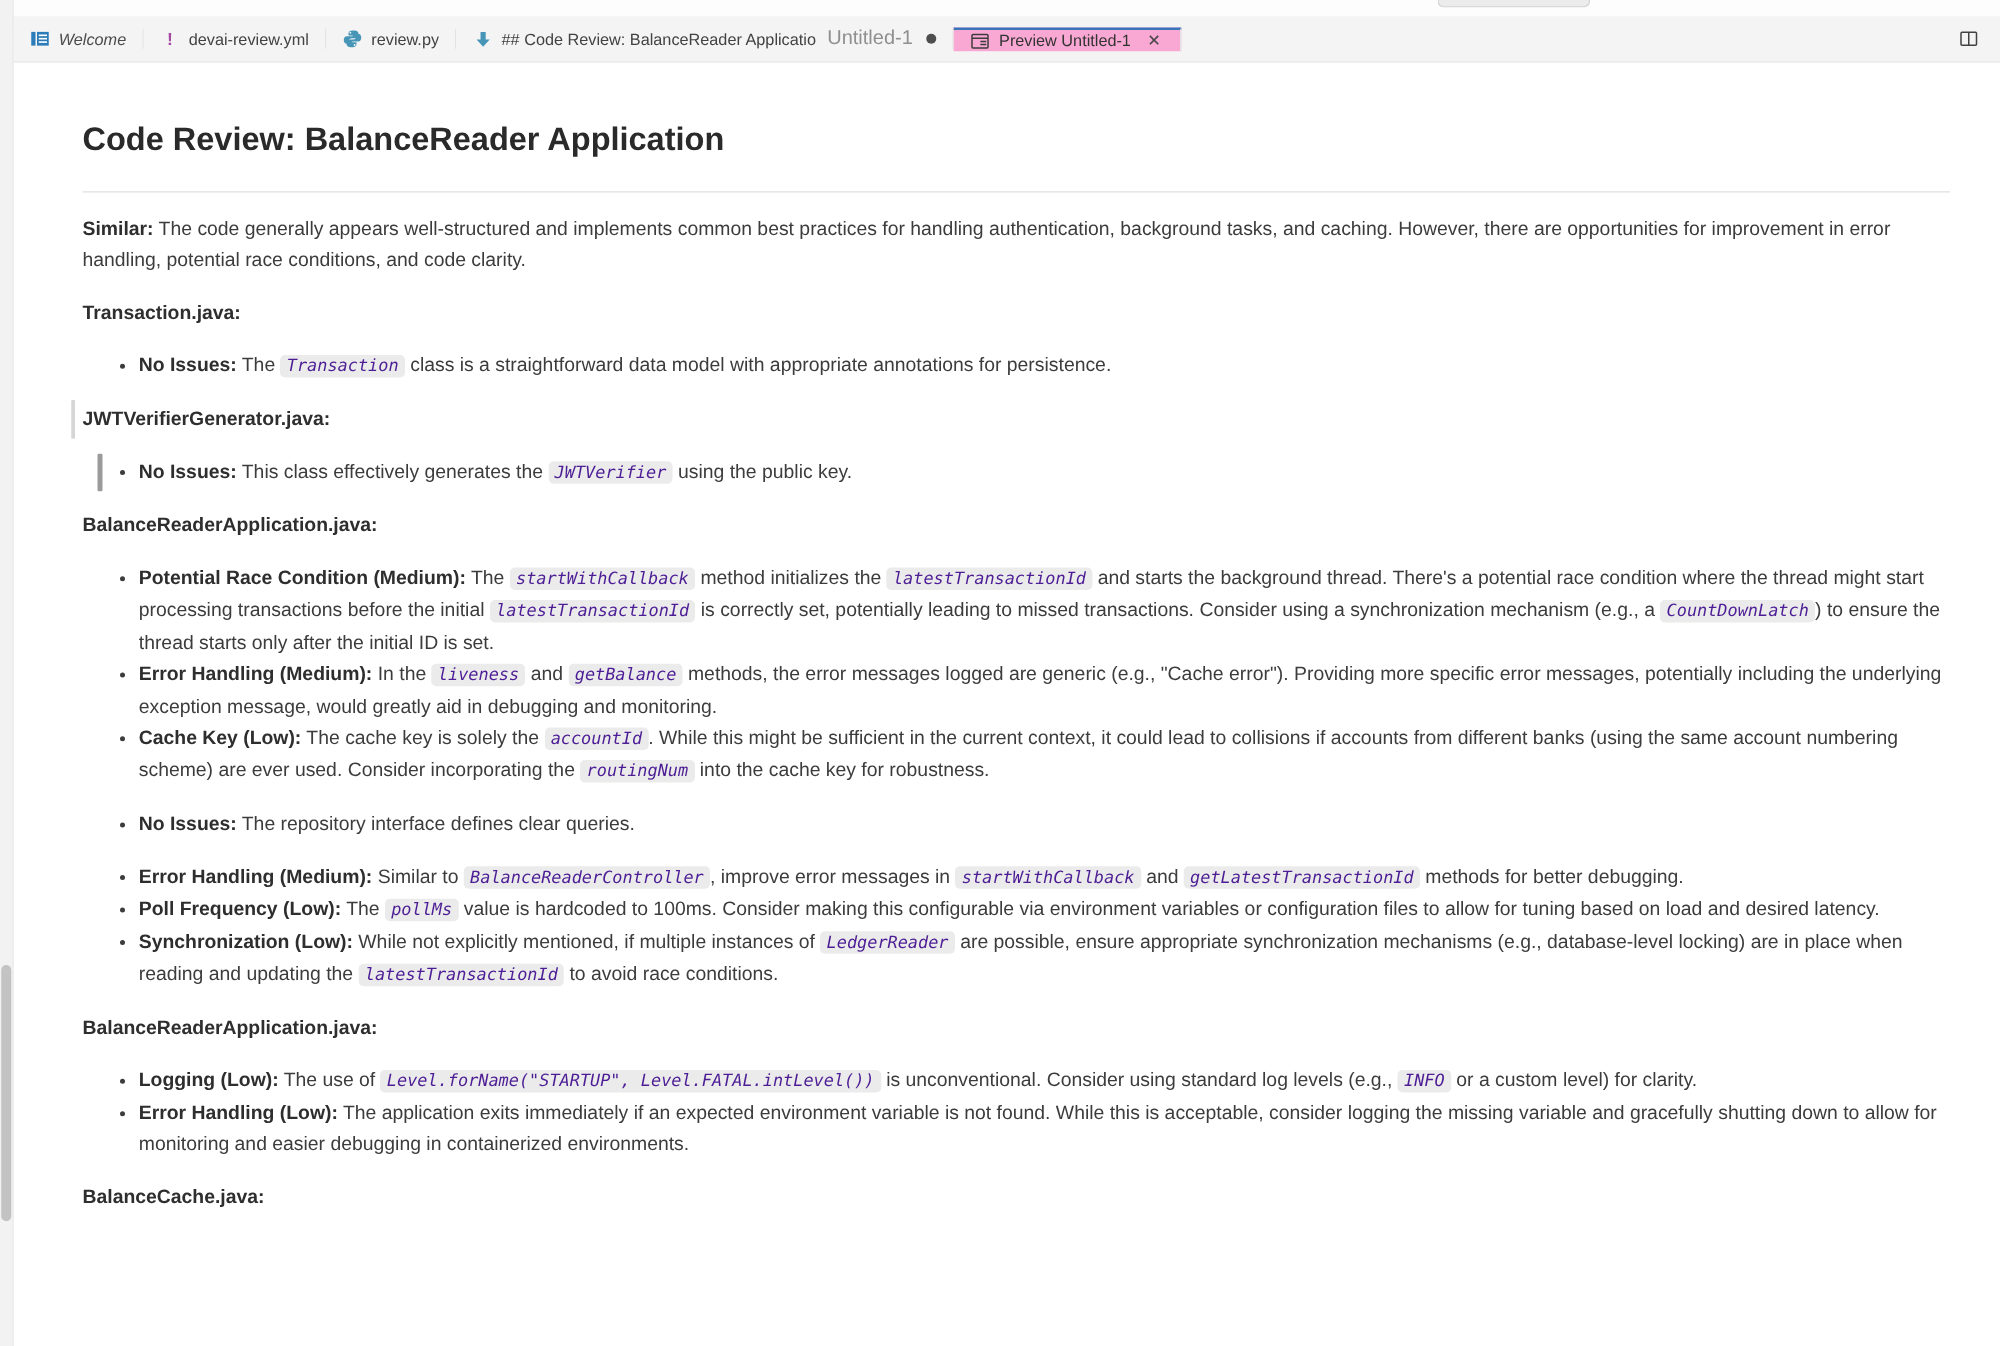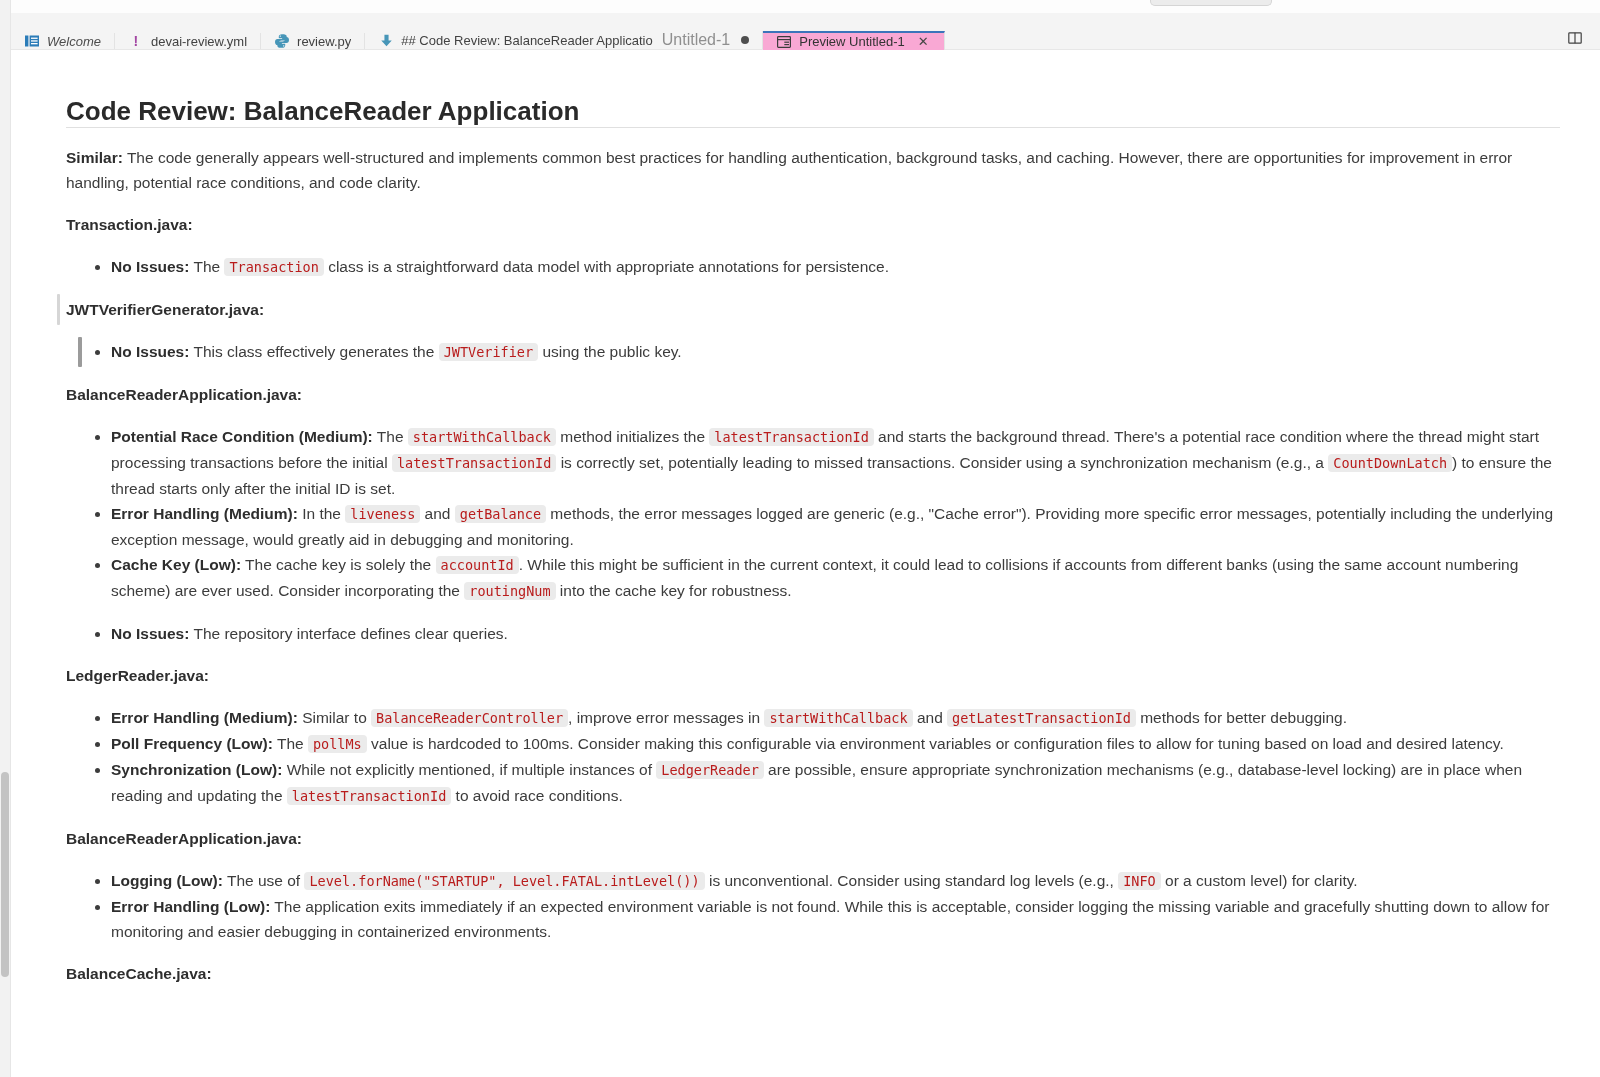--- a/index.html
+++ b/index.html
@@ -23,21 +23,21 @@
   .left-strip{flex:none;width:11px;background:#f2f2f2;border-right:1px solid #e6e6e6;position:relative;}
   .scroll-thumb{position:absolute;left:1px;top:772px;width:8px;height:205px;background:#c3c3c3;border-radius:4px;}
 
   .main{flex:1;display:flex;flex-direction:column;position:relative;min-width:0;}
 
   
   .command-fragment{position:absolute;top:0;left:1139px;width:122px;height:6px;background:#ececec;border:1px solid #d5d5d5;border-top:none;border-radius:0 0 5px 5px;z-index:5;}
 
   .top-strip{height:13px;background:#fdfdfd;}
 
-  .tab-row{height:37px;display:flex;align-items:flex-end;background:#f4f4f4;border-bottom:1px solid #e7e7e7;position:relative;}
+  .tab-row{height:37px;display:flex;align-items:center;background:#f4f4f4;border-bottom:1px solid #e7e7e7;position:relative;}
   .tab{
     display:flex;align-items:center;gap:7px;padding:0 13px;
     background:#f4f4f4;border-right:1px solid #e3e3e3;cursor:pointer;
     font-size:13px;color:#424242;white-space:nowrap;position:relative;
   }
   .tab.active{background:#f9a8d4;border-top:2px solid var(--accent);margin-bottom:-1px;z-index:2;color:#333;}
   .tab-icon{width:16px;height:16px;display:inline-flex;align-items:center;justify-content:center;flex:none;}
   .tab-icon svg{display:block;}
   .yaml-glyph{color:var(--yaml-purple);font-weight:700;font-size:14px;line-height:1;}
   .tab-label{overflow:hidden;text-overflow:clip;}
@@ -46,27 +46,27 @@
   .tab-desc{color:#8f8f8f;font-size:16px;margin-left:2px;}
   .tab-dot{width:8px;height:8px;border-radius:50%;background:#4e4e4e;margin-left:4px;flex:none;}
   .tab-close{margin-left:4px;font-size:13px;color:#474747;line-height:1;padding:2px;border-radius:3px;}
   .tab-actions{margin-left:auto;display:flex;align-items:center;padding-right:14px;}
   .action-btn{width:22px;height:22px;display:flex;align-items:center;justify-content:center;border-radius:4px;cursor:pointer;}
 
   
   .content{flex:1;background:#fff;padding:0 40px 30px 55px;overflow:hidden;}
   .md-title{
     font-size:26px;line-height:30px;font-weight:700;color:#2a2a2a;
-    margin:46px 0 0 0;padding-bottom:1px;border-bottom:1px solid #e0e0e0;
+    margin:46px 0 0 0;padding-bottom:27px;border-bottom:1px solid #e0e0e0;
   }
   .content p{margin:17px 0;font-size:15.5px;line-height:25px;}
   .content strong{font-weight:700;color:var(--bold);}
   .content code{
-    font-family:"DejaVu Sans Mono",monospace;font-size:13.5px;color:#b91c1c;
-    background:var(--chip-bg);border-radius:4px;padding:1px 5px;
+    font-family:"DejaVu Sans Mono",monospace;font-size:13.5px;color:#4c1d95;
+    background:var(--chip-bg);border-radius:4px;padding:1px 5px;font-style:italic;
   }
   .section-heading{font-weight:700;color:var(--bold);position:relative;}
   .content ul{margin:17px 0;padding-left:45px;}
   .content li{font-size:15.5px;line-height:25px;position:relative;}
   .line-bar{position:absolute;background:#d6d6d6;width:3px;top:-3px;bottom:-3px;left:-9px;border-radius:1px;}
   .line-bar.dark{background:#9b9b9b;width:4px;left:-33px;top:-2px;bottom:-2px;}
 </style>
 </head>
 <body>
 
@@ -152,21 +152,20 @@
           </ul>
           <p class="section-heading"><strong>BalanceReaderApplication.java:</strong></p>
           <ul>
             <li><strong>Potential Race Condition (Medium):</strong><span> The </span><code>startWithCallback</code><span> method initializes the </span><code>latestTransactionId</code><span> and starts the background thread. There's a potential race condition where the thread might start processing transactions before the initial </span><code>latestTransactionId</code><span> is correctly set, potentially leading to missed transactions. Consider using a synchronization mechanism (e.g., a </span><code>CountDownLatch</code><span>) to ensure the thread starts only after the initial ID is set.</span></li>
             <li><strong>Error Handling (Medium):</strong><span> In the </span><code>liveness</code><span> and </span><code>getBalance</code><span> methods, the error messages logged are generic (e.g., "Cache error"). Providing more specific error messages, potentially including the underlying exception message, would greatly aid in debugging and monitoring.</span></li>
             <li><strong>Cache Key (Low):</strong><span> The cache key is solely the </span><code>accountId</code><span>. While this might be sufficient in the current context, it could lead to collisions if accounts from different banks (using the same account numbering scheme) are ever used. Consider incorporating the </span><code>routingNum</code><span> into the cache key for robustness.</span></li>
           </ul>
           <ul>
             <li><strong>No Issues:</strong><span> The repository interface defines clear queries.</span></li>
           </ul>
-          <p class="section-heading"><strong>LedgerReader.java:</strong></p>
           <ul>
             <li><strong>Error Handling (Medium):</strong><span> Similar to </span><code>BalanceReaderController</code><span>, improve error messages in </span><code>startWithCallback</code><span> and </span><code>getLatestTransactionId</code><span> methods for better debugging.</span></li>
             <li><strong>Poll Frequency (Low):</strong><span> The </span><code>pollMs</code><span> value is hardcoded to 100ms. Consider making this configurable via environment variables or configuration files to allow for tuning based on load and desired latency.</span></li>
             <li><strong>Synchronization (Low):</strong><span> While not explicitly mentioned, if multiple instances of </span><code>LedgerReader</code><span> are possible, ensure appropriate synchronization mechanisms (e.g., database-level locking) are in place when reading and updating the </span><code>latestTransactionId</code><span> to avoid race conditions.</span></li>
           </ul>
           <p class="section-heading"><strong>BalanceReaderApplication.java:</strong></p>
           <ul>
             <li><strong>Logging (Low):</strong><span> The use of </span><code>Level.forName("STARTUP", Level.FATAL.intLevel())</code><span> is unconventional. Consider using standard log levels (e.g., </span><code>INFO</code><span> or a custom level) for clarity.</span></li>
             <li><strong>Error Handling (Low):</strong><span> The application exits immediately if an expected environment variable is not found. While this is acceptable, consider logging the missing variable and gracefully shutting down to allow for monitoring and easier debugging in containerized environments.</span></li>
           </ul>

